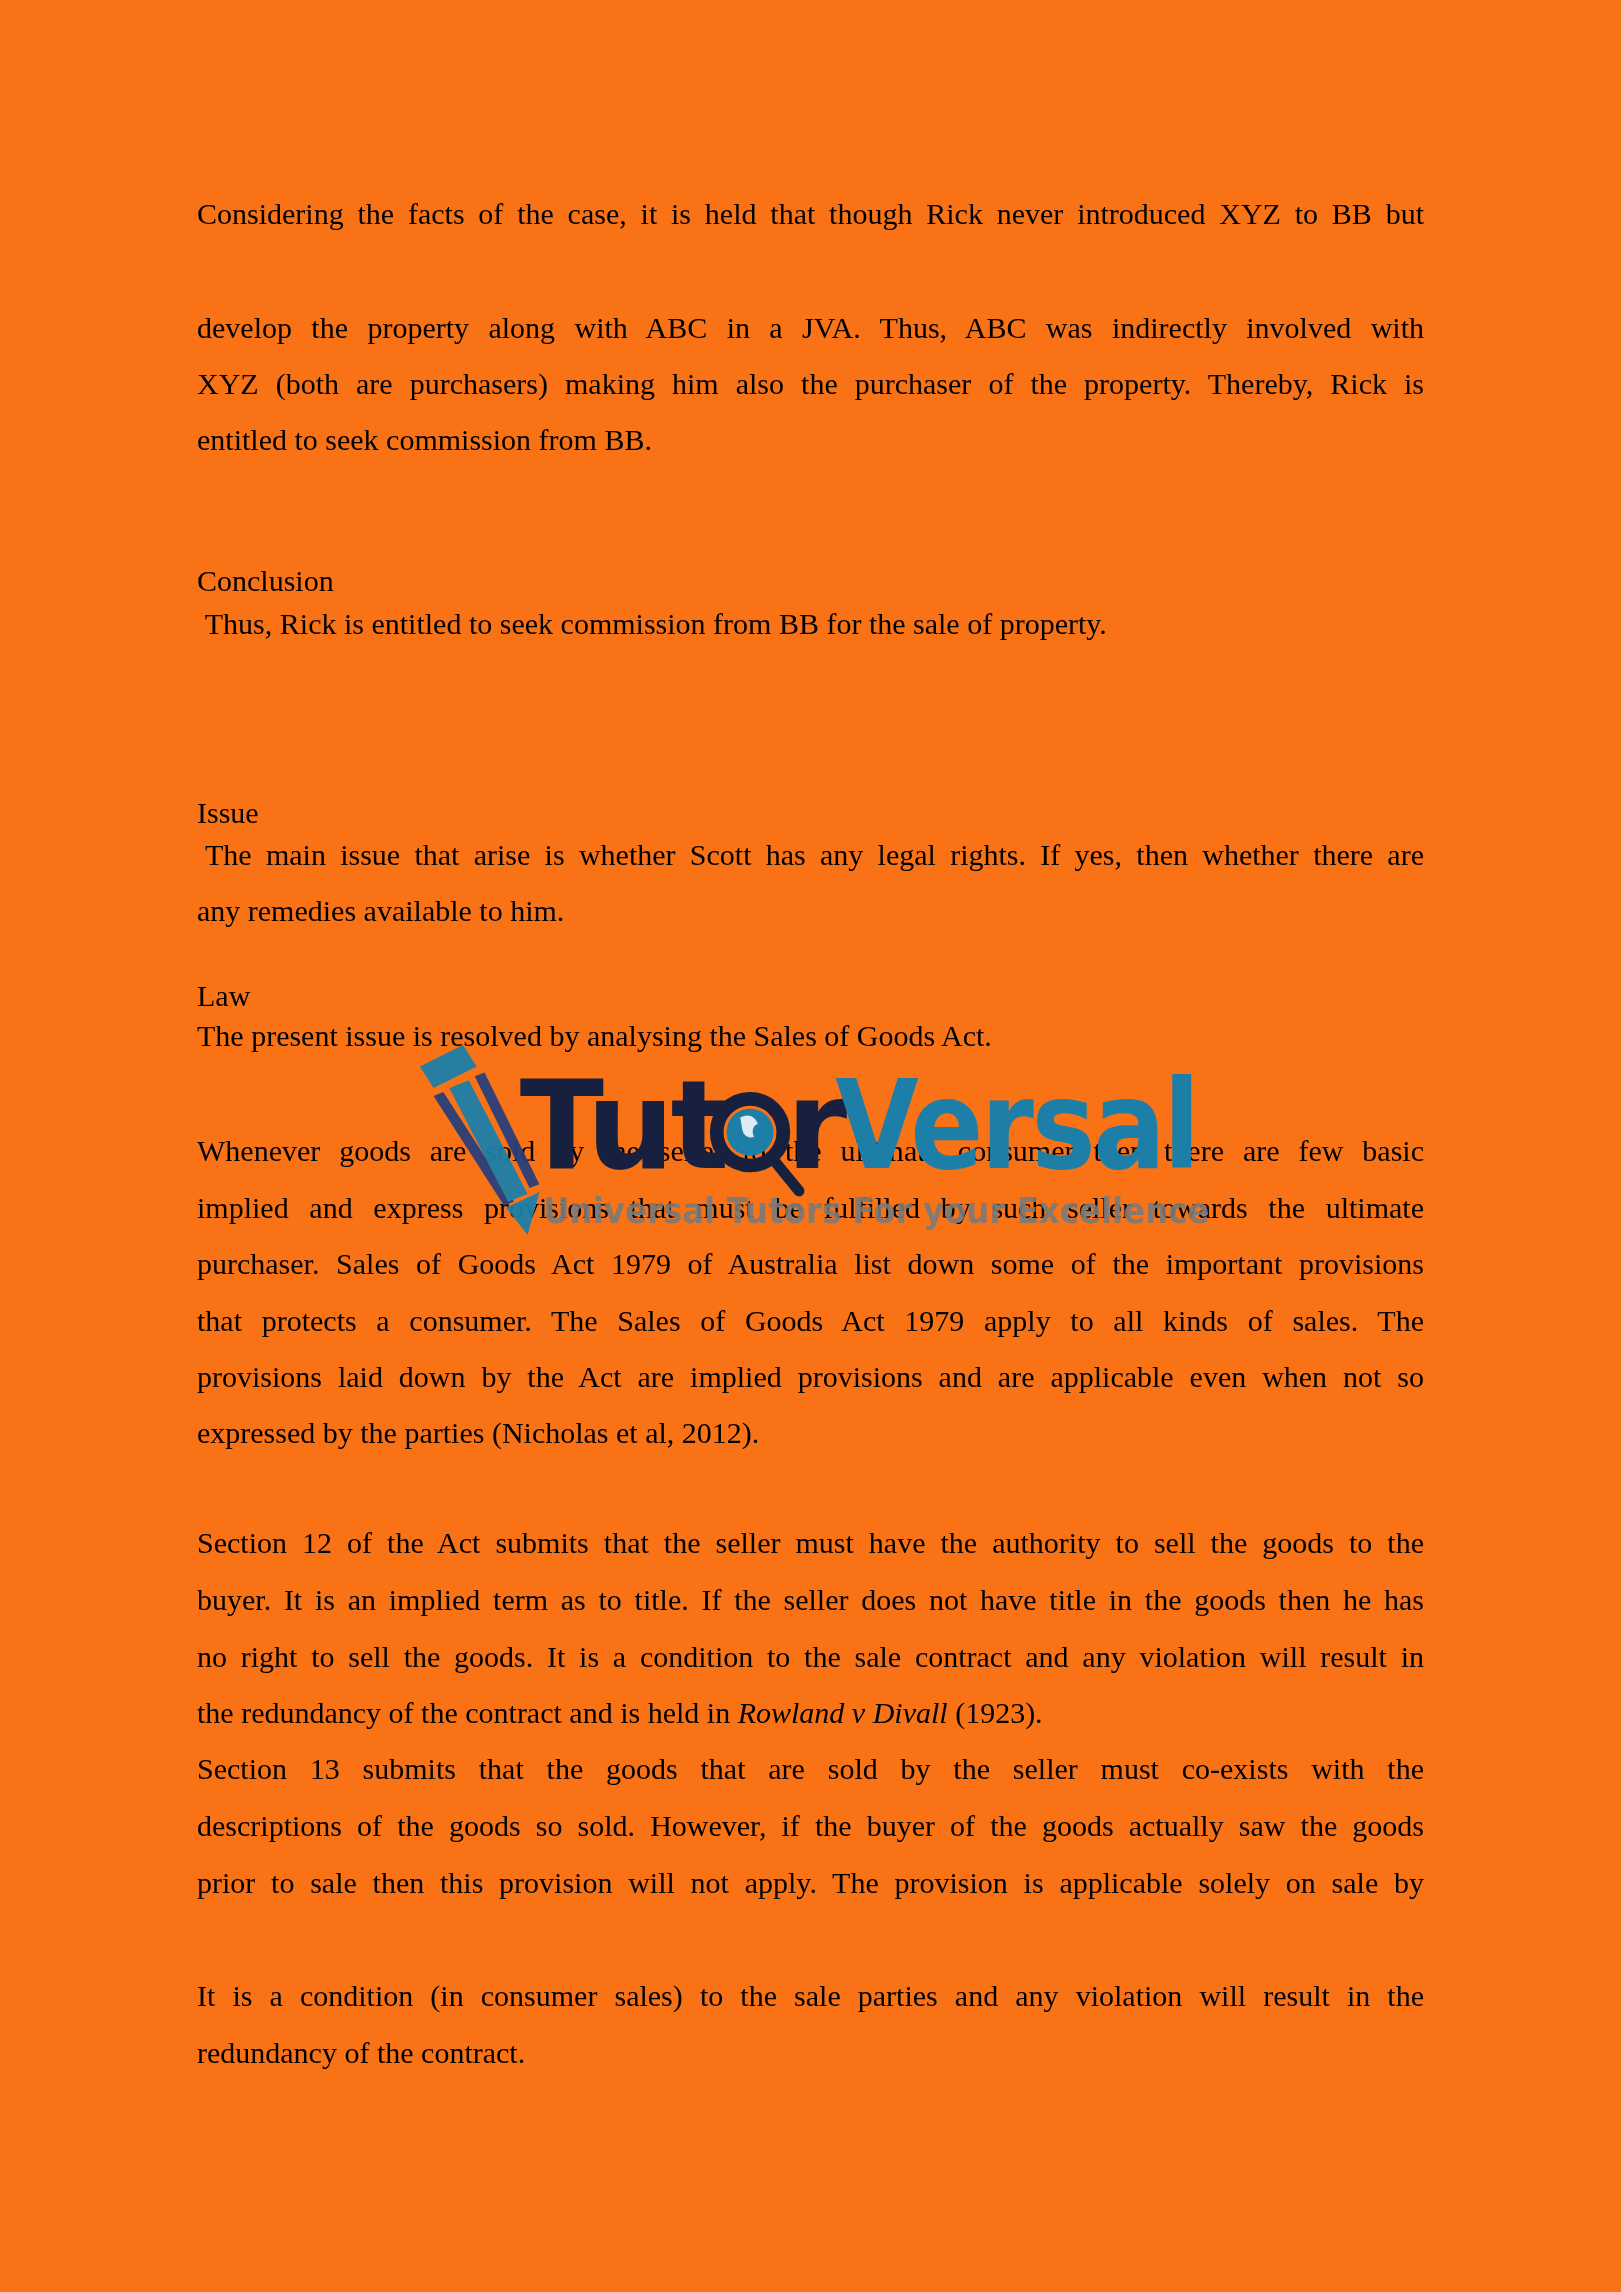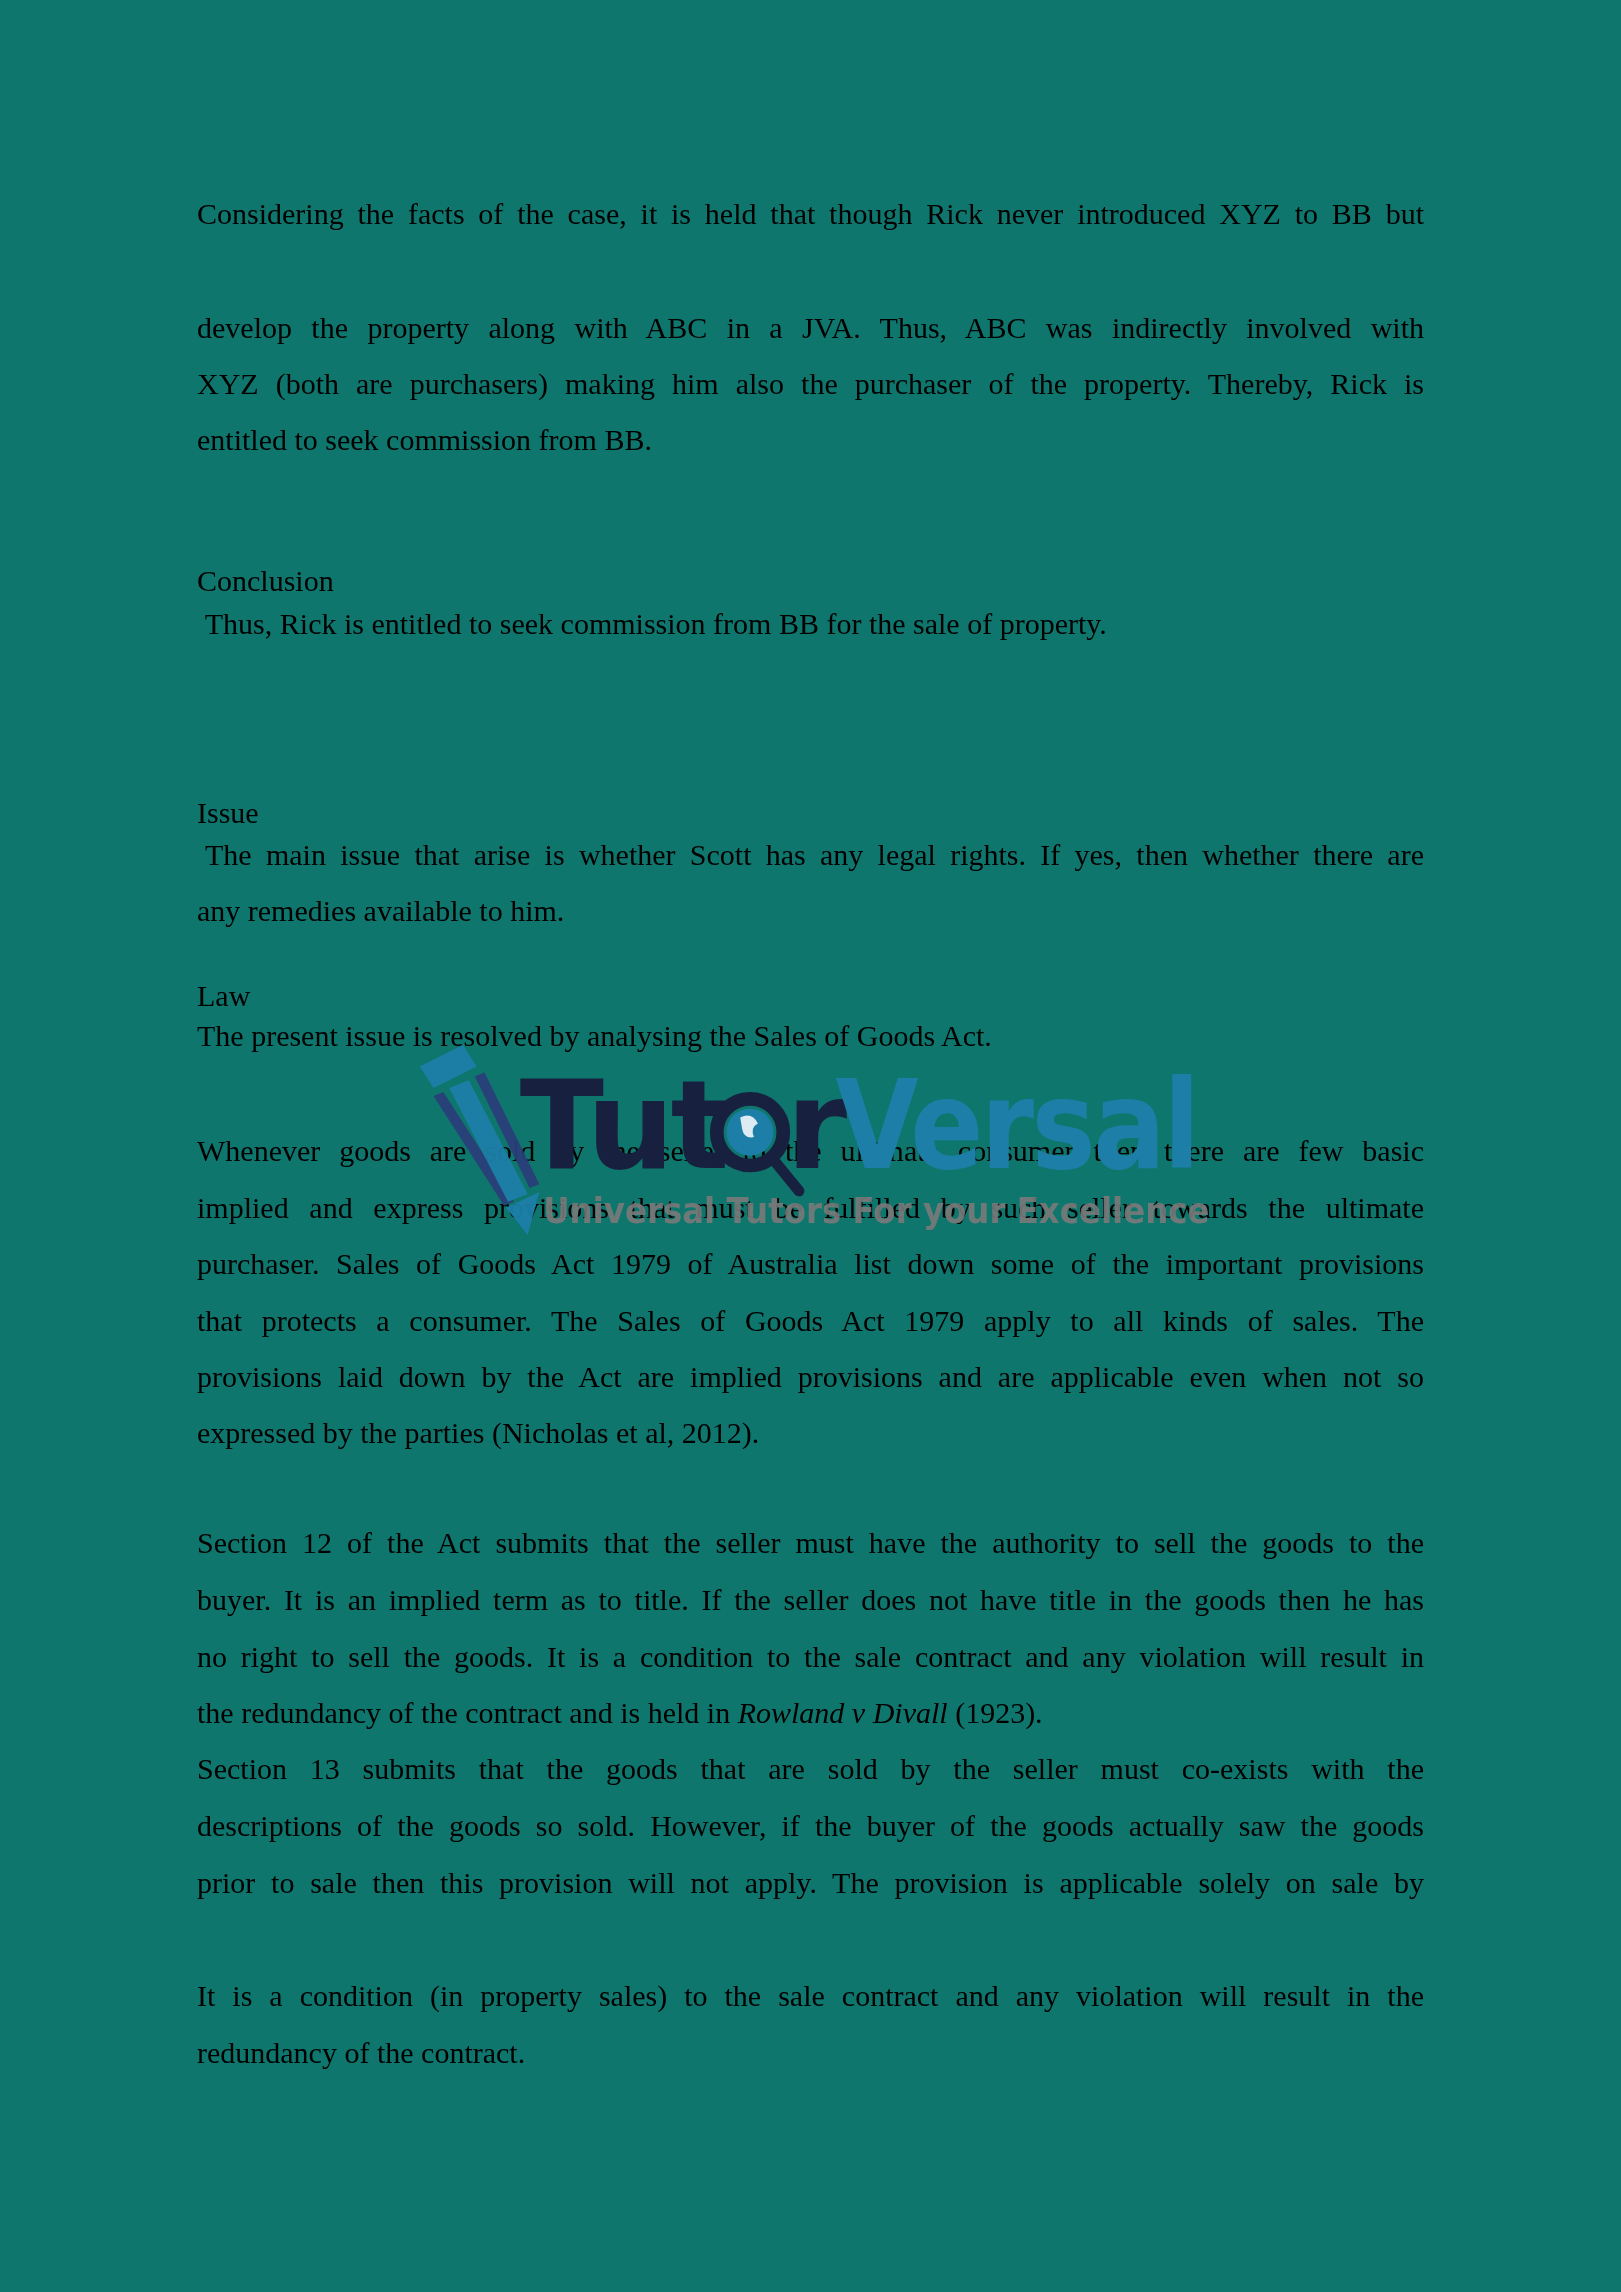--- a/index.html
+++ b/index.html
@@ -13,21 +13,21 @@
     position: relative;
     overflow: hidden;
     font-family: "Liberation Serif", "DejaVu Serif", serif;
     color: #000000;
   }
   .page {
     position: absolute;
     left: 0; top: 0;
     width: 1621px;
     height: 2293px;
-    background: #0f766e;
+    background: #f97316;
   }
   .line {
     position: absolute;
     left: 197px;
     width: 1227px;
     font-size: 30px;
     line-height: 30px;
     height: 30px;
     white-space: nowrap;
     text-align: left;
@@ -92,21 +92,21 @@
   <div class="line just" style="top:1528px">Section 12 of the Act submits that the seller must have the authority to sell the goods to the</div>
   <div class="line just" style="top:1585px">buyer. It is an implied term as to title. If the seller does not have title in the goods then he has</div>
   <div class="line just" style="top:1642px">no right to sell the goods. It is a condition to the sale contract and any violation will result in</div>
   <div class="line" style="top:1698px">
     <span>the redundancy of the contract and is held in </span><span class="it">Rowland v Divall</span><span> (1923).</span>
   </div>
 
   <div class="line just" style="top:1754px">Section 13 submits that the goods that are sold by the seller must co-exists with the</div>
   <div class="line just" style="top:1811px">descriptions of the goods so sold. However, if the buyer of the goods actually saw the goods</div>
   <div class="line just" style="top:1868px">prior to sale then this provision will not apply. The provision is applicable solely on sale by</div>
-  <div class="line just" style="top:1981px">It is a condition (in property sales) to the sale contract and any violation will result in the</div>
+  <div class="line just" style="top:1981px">It is a condition (in consumer sales) to the sale parties and any violation will result in the</div>
   <div class="line" style="top:2038px">redundancy of the contract.</div>
 
   <div class="watermark">
     <svg class="wm-svg" viewBox="0 0 840 210" xmlns="http://www.w3.org/2000/svg">
 
       <g opacity="0.95">
 
         <polygon points="8,28 52,6 66,28 22,50" fill="#1d7fa8"></polygon>
 
         <polygon points="22,58 32,54 104,166 94,170" fill="#2a3f7a"></polygon>

